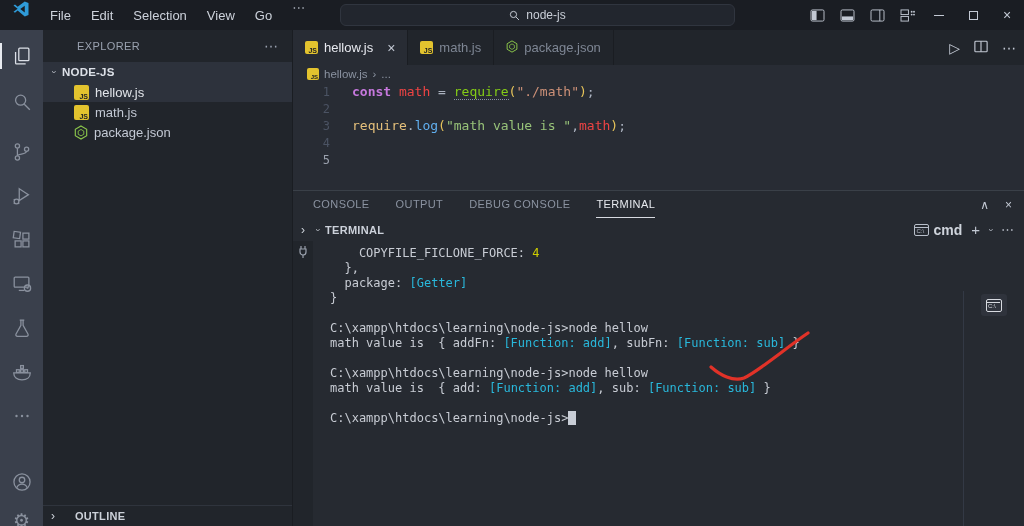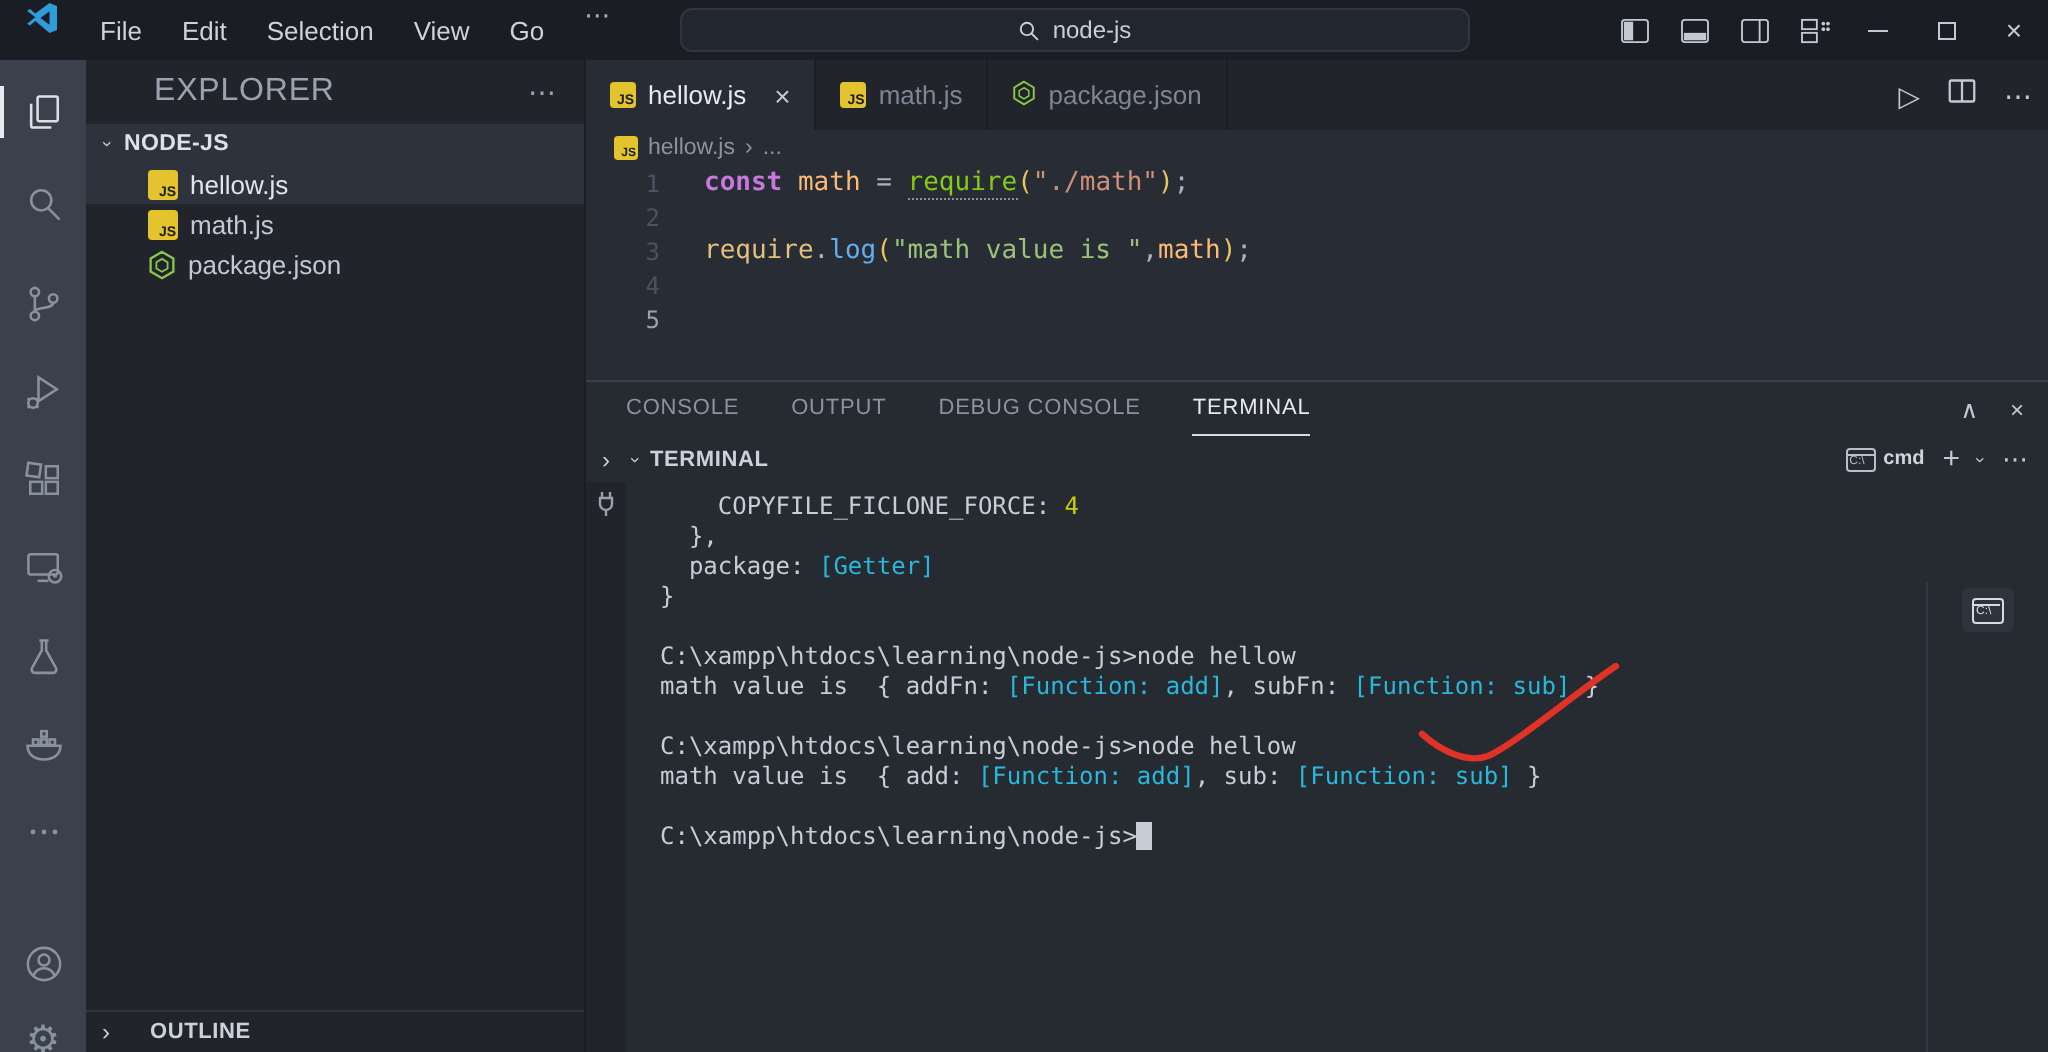--- a/index.html
+++ b/index.html
@@ -27,21 +27,21 @@
   
   .activitybar{position:absolute;left:0;top:30px;width:43px;height:496px;background:#3a404c;}
   .ab-item{position:absolute;left:0;width:43px;height:28px;display:flex;align-items:center;justify-content:center;}
   .ab-item svg{stroke:#8a919e;fill:none;stroke-width:1.4;}
   .ab-item.active svg{stroke:#dbdfe6;}
   .ab-item.active:before{content:"";position:absolute;left:0;top:1px;width:2px;height:26px;background:#e7eaef;}
   .gear-glyph{font-size:19px;color:#8a919e;line-height:1;}
   
   .sidebar{position:absolute;left:43px;top:30px;width:250px;height:496px;background:#21252b;border-right:1px solid #1a1d22;}
   .sb-header{height:32px;display:flex;align-items:center;justify-content:space-between;padding:0 14px 0 20px;}
-  .sb-title{font-size:16px;letter-spacing:.4px;color:#9aa2b0;padding-left:14px;}
+  .sb-title{font-size:11px;letter-spacing:.4px;color:#9aa2b0;padding-left:14px;}
   .sb-more{font-size:14px;color:#9aa2b0;}
   .section-row{height:20px;display:flex;align-items:center;background:#2d323c;padding-left:6px;gap:3px;}
   .section-chevron{font-size:9px;color:#ccd1d9;transform:rotate(90deg);display:inline-block;width:10px;text-align:center;}
   .section-name{font-size:11.5px;font-weight:bold;color:#dde1e8;letter-spacing:.2px;}
   .file-row{height:20px;display:flex;align-items:center;padding-left:31px;gap:6px;font-size:13px;color:#c3c9d4;}
   .file-row.selected{background:#2d323c;color:#e2e5ea;}
   .js-badge{width:15px;height:15px;background:#e3c32e;border-radius:2px;position:relative;flex:0 0 auto;}
   .js-badge:after{content:"JS";position:absolute;right:1px;bottom:0px;font-size:7px;font-weight:bold;color:#1b1d22;font-family:"Liberation Sans",sans-serif;}
   .hexagon svg{display:block;}
   .outline-row{position:absolute;left:0;bottom:0;width:249px;height:21px;border-top:1px solid #2f343d;display:flex;align-items:center;padding-left:8px;gap:4px;background:#21252b;}
@@ -60,40 +60,40 @@
   .breadcrumb{position:absolute;left:0;top:35px;width:731px;height:18px;display:flex;align-items:center;gap:5px;padding-left:14px;font-size:11.5px;color:#8b93a1;background:#282c34;}
   .breadcrumb .js-badge{width:12px;height:12px;}
   .breadcrumb .js-badge:after{font-size:6px;}
   
   .code-area{position:absolute;left:0;top:53px;width:731px;height:137px;font-family:"DejaVu Sans Mono","Liberation Mono",monospace;font-size:13px;}
   .c-row{height:17px;display:flex;align-items:center;}
   .c-gutter{width:37px;text-align:right;color:#4b5363;font-size:12px;flex:0 0 auto;}
   .c-text{white-space:pre;padding-left:22px;flex:1;}
   .c-row.current .c-text{background:#2e333d;}
   .c-row.current .c-gutter{color:#9aa1ad;}
-  .tk-kw{color:#c678dd;font-weight:bold;} .tk-var{color:#fdba74;} .tk-fg{color:#abb2bf;}
+  .tk-kw{color:#c678dd;font-weight:bold;} .tk-var{color:#ef4444;} .tk-fg{color:#abb2bf;}
   .tk-fn{color:#61afef;} .tk-fnu{color:#84cc16;border-bottom:1px dotted #8a93a3;}
   .tk-paren{color:#e8c55a;} .tk-strO{color:#ce9178;} .tk-strG{color:#98c379;}
   .tk-obj{color:#e5c07b;}
   
   .panel{position:absolute;left:0;top:160px;width:731px;height:336px;background:#262a31;border-top:1px solid #3a4048;}
   .panel-tabs{height:27px;display:flex;align-items:center;padding-left:20px;gap:26px;}
   .ptab{font-size:11px;letter-spacing:.4px;color:#8b93a1;height:27px;display:flex;align-items:center;border-bottom:1px solid transparent;}
   .ptab.active{color:#e6e9ee;border-bottom:1px solid #d7dae0;}
   .panel-actions{position:absolute;right:12px;top:0;height:27px;display:flex;align-items:center;gap:16px;color:#c3c9d4;font-size:12px;}
   .term-header{position:absolute;left:0;top:27px;width:731px;height:23px;display:flex;align-items:center;}
   .term-collapse{width:20px;text-align:center;color:#ccd1d9;font-size:12px;}
   .term-chevron{font-size:9px;color:#ccd1d9;transform:rotate(90deg);display:inline-block;width:10px;text-align:center;}
   .term-title{font-size:11px;font-weight:bold;color:#ccd1da;letter-spacing:.3px;margin-left:2px;}
   .term-header-actions{position:absolute;right:10px;top:0;height:23px;display:flex;align-items:center;gap:9px;}
   .cmd-badge{display:flex;align-items:center;gap:4px;}
   .cmd-ico{width:15px;height:12px;border:1px solid #b8bfca;border-radius:2px;position:relative;}
   .cmd-ico:before{content:"";position:absolute;left:0;top:2px;width:13px;height:1px;background:#b8bfca;}
   .cmd-ico:after{content:"C:\\";position:absolute;left:1px;top:3px;font-size:6px;color:#b8bfca;font-family:"Liberation Sans",sans-serif;}
-  .cmd-label{font-size:10px;font-weight:bold;color:#cfd4dc;}
+  .cmd-label{font-size:14px;font-weight:bold;color:#cfd4dc;}
   .plus-ico{font-size:15px;color:#c3c9d4;}
   .small-chevron{font-size:9px;color:#c3c9d4;transform:rotate(90deg);display:inline-block;}
   .term-more{font-size:13px;color:#c3c9d4;}
   .term-body{position:absolute;left:0;top:50px;width:731px;height:286px;}
   .term-gutter{position:absolute;left:0;top:0;width:20px;height:286px;background:#21252b;}
   .plug-ico{position:absolute;left:4px;top:4px;}
   .plug-ico svg{stroke:#9aa1ad;fill:none;stroke-width:1.2;}
   .term-lines{position:absolute;left:37px;top:5px;font-family:"DejaVu Sans Mono","Liberation Mono",monospace;font-size:12px;}
   .t-line{height:15px;white-space:pre;line-height:15px;}
   .tk-tfg{color:#c8ccd4;} .tk-yellow{color:#cdcd00;} .tk-cyan{color:#29b8db;}

